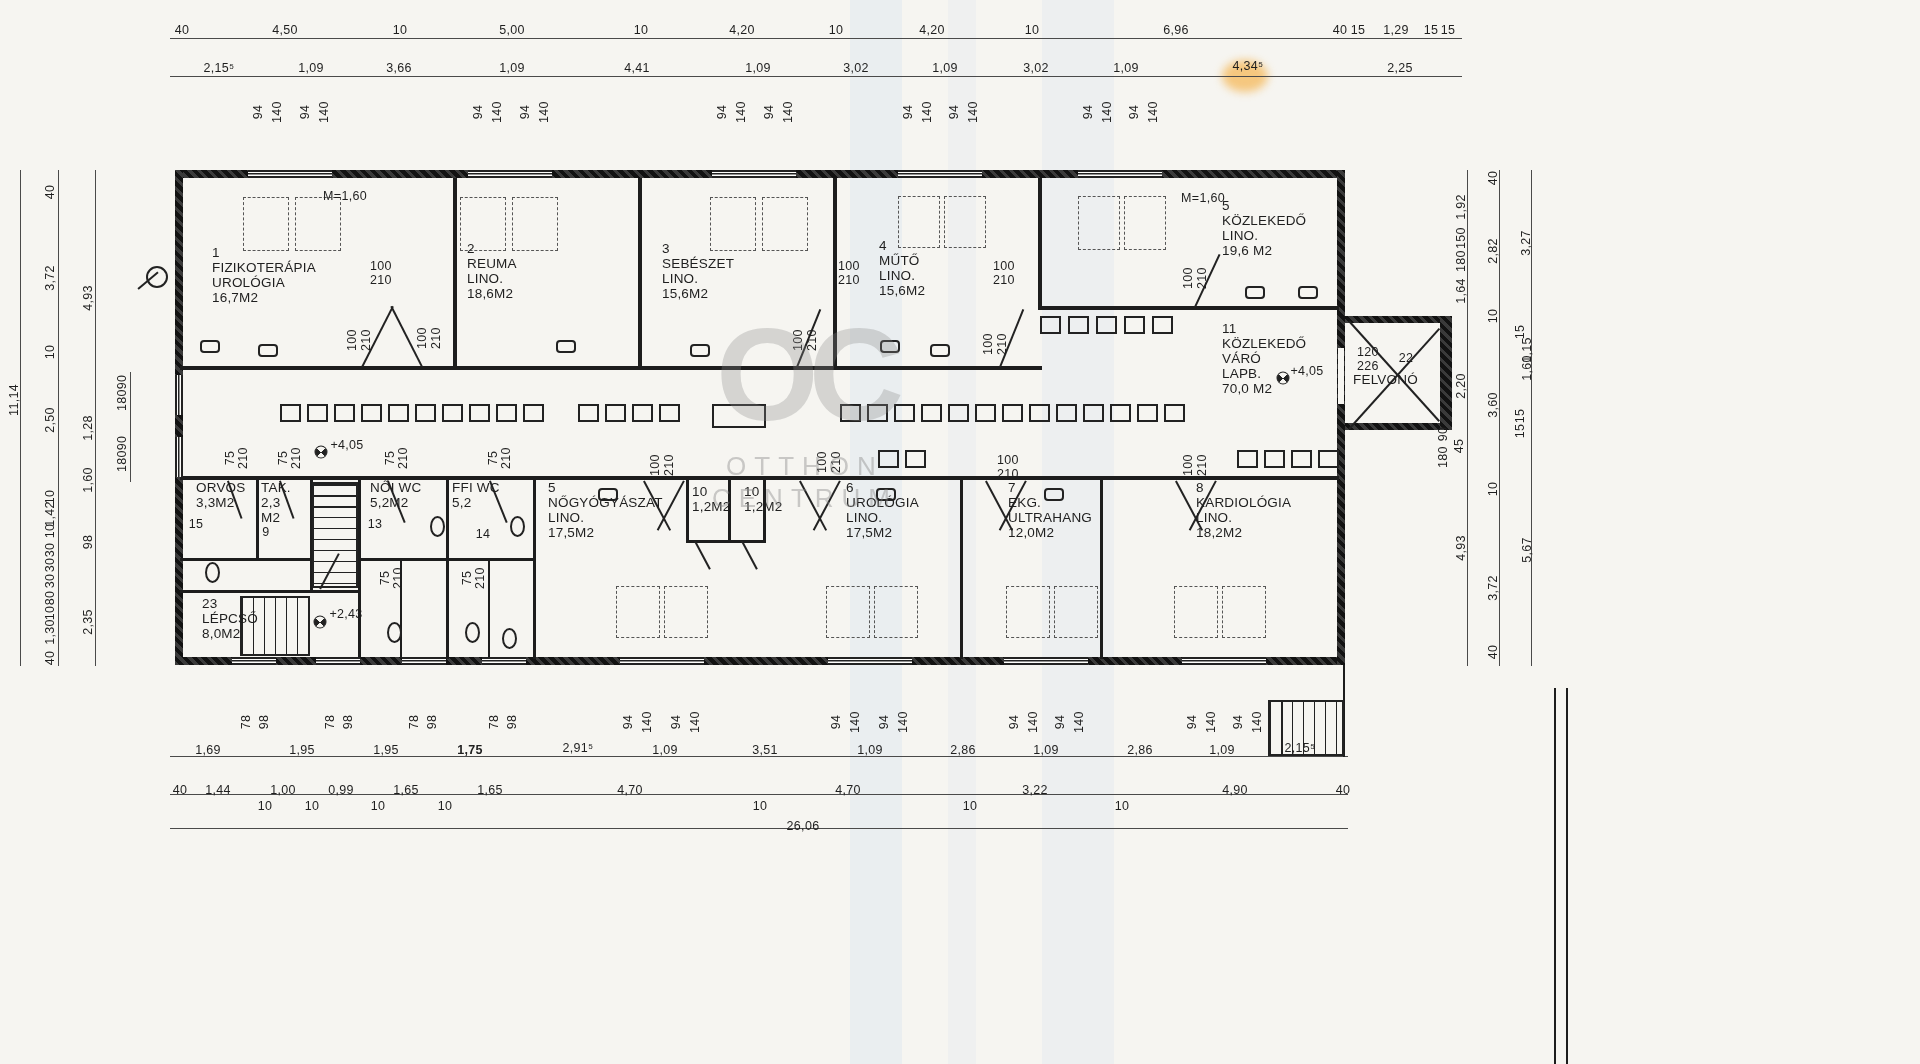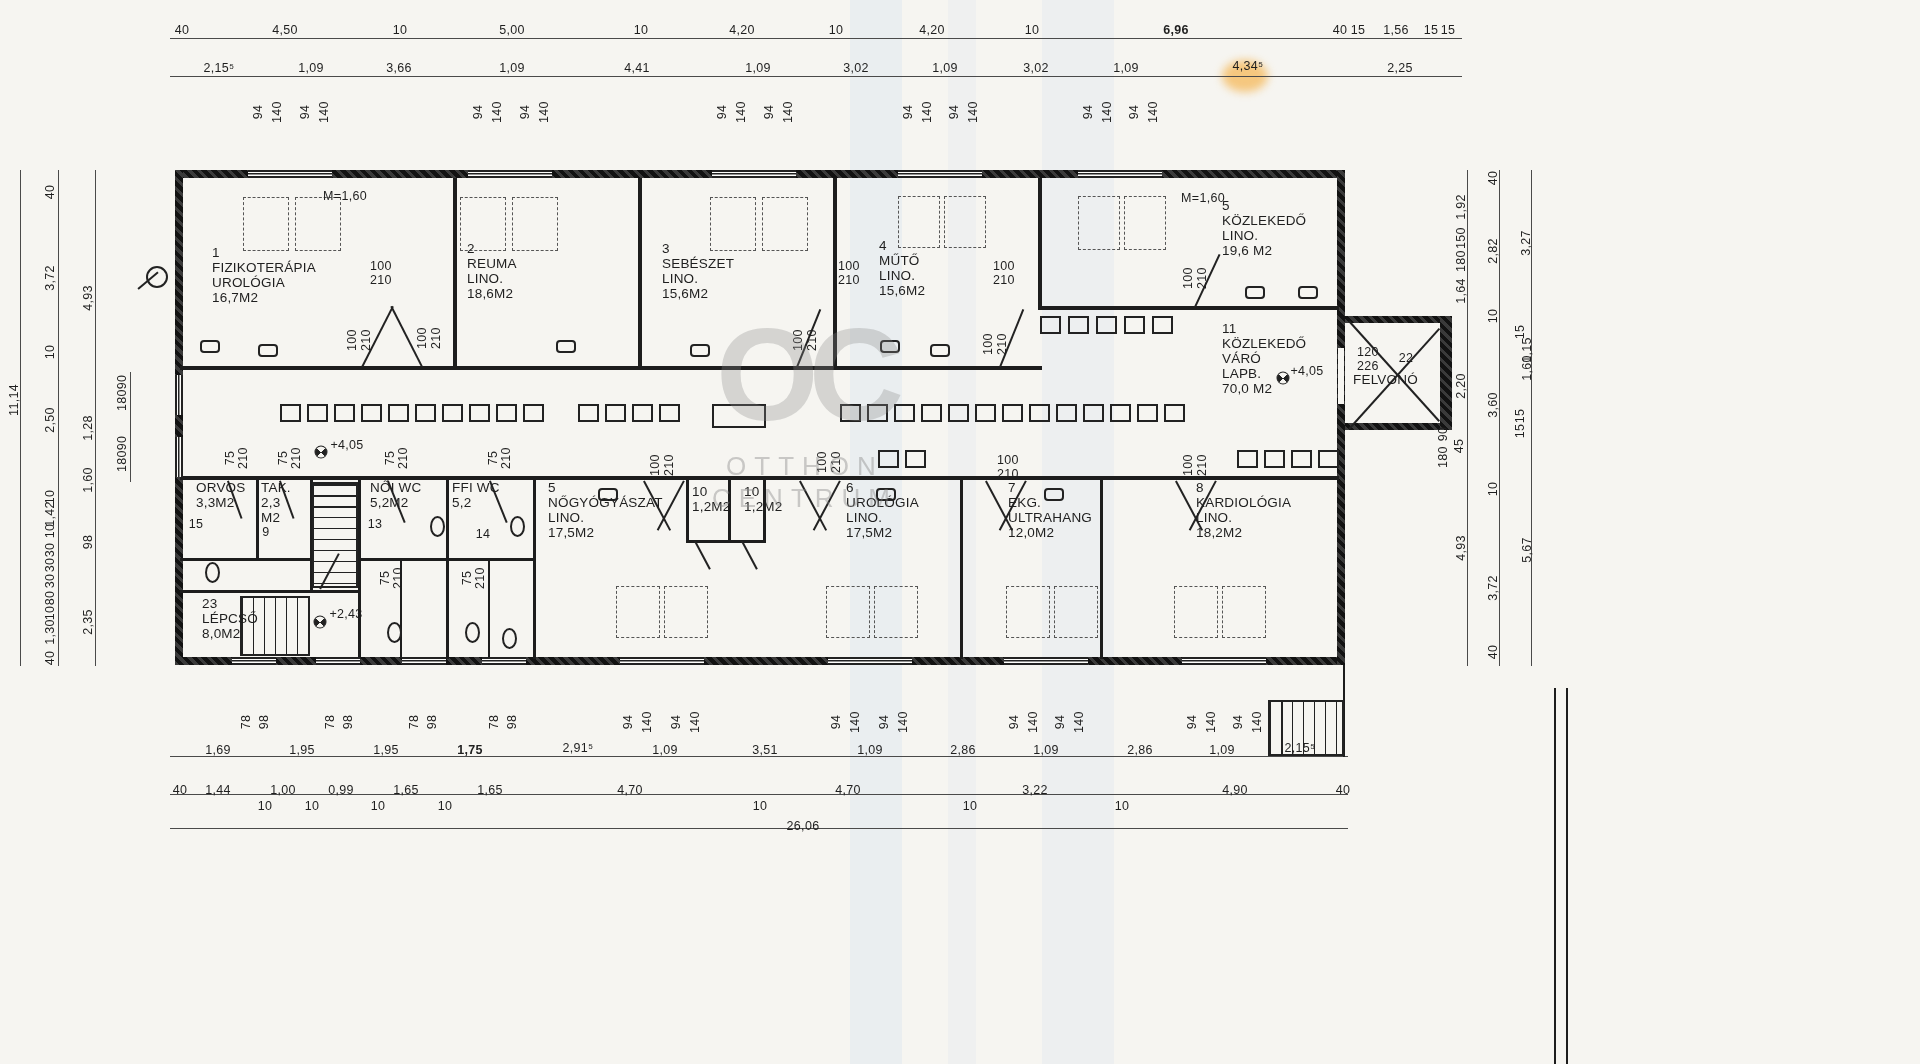--- a/index.html
+++ b/index.html
@@ -217,24 +217,24 @@
   <div id="layer-labels">
       <div class="lbl" style="left: 182px; top: 30px;">40</div>
       <div class="lbl" style="left: 285px; top: 30px;">4,50</div>
       <div class="lbl" style="left: 400px; top: 30px;">10</div>
       <div class="lbl" style="left: 512px; top: 30px;">5,00</div>
       <div class="lbl" style="left: 641px; top: 30px;">10</div>
       <div class="lbl" style="left: 742px; top: 30px;">4,20</div>
       <div class="lbl" style="left: 836px; top: 30px;">10</div>
       <div class="lbl" style="left: 932px; top: 30px;">4,20</div>
       <div class="lbl" style="left: 1032px; top: 30px;">10</div>
-      <div class="lbl" style="left: 1176px; top: 30px; font-weight: bold;">6,96</div>
+      <div class="lbl" style="left: 1176px; top: 30px;">6,96</div>
       <div class="lbl" style="left: 1340px; top: 30px;">40</div>
       <div class="lbl" style="left: 1358px; top: 30px;">15</div>
-      <div class="lbl" style="left: 1396px; top: 30px;">1,56</div>
+      <div class="lbl" style="left: 1396px; top: 30px;">1,29</div>
       <div class="lbl" style="left: 1431px; top: 30px;">15</div>
       <div class="lbl" style="left: 1448px; top: 30px;">15</div>
       <div class="lbl" style="left: 219px; top: 68px;">2,15⁵</div>
       <div class="lbl" style="left: 311px; top: 68px;">1,09</div>
       <div class="lbl" style="left: 399px; top: 68px;">3,66</div>
       <div class="lbl" style="left: 512px; top: 68px;">1,09</div>
       <div class="lbl" style="left: 637px; top: 68px;">4,41</div>
       <div class="lbl" style="left: 758px; top: 68px;">1,09</div>
       <div class="lbl" style="left: 856px; top: 68px;">3,02</div>
       <div class="lbl" style="left: 945px; top: 68px;">1,09</div>
@@ -326,21 +326,21 @@
       <div class="lbl rot" style="left: 884px; top: 722px;">94</div>
       <div class="lbl rot" style="left: 903px; top: 722px;">140</div>
       <div class="lbl rot" style="left: 1014px; top: 722px;">94</div>
       <div class="lbl rot" style="left: 1033px; top: 722px;">140</div>
       <div class="lbl rot" style="left: 1060px; top: 722px;">94</div>
       <div class="lbl rot" style="left: 1079px; top: 722px;">140</div>
       <div class="lbl rot" style="left: 1192px; top: 722px;">94</div>
       <div class="lbl rot" style="left: 1211px; top: 722px;">140</div>
       <div class="lbl rot" style="left: 1238px; top: 722px;">94</div>
       <div class="lbl rot" style="left: 1257px; top: 722px;">140</div>
-      <div class="lbl" style="left: 218px; top: 750px;">1,69</div>
+      <div class="lbl" style="left: 208px; top: 750px;">1,69</div>
       <div class="lbl" style="left: 302px; top: 750px;">1,95</div>
       <div class="lbl" style="left: 386px; top: 750px;">1,95</div>
       <div class="lbl" style="left: 470px; top: 750px; font-weight: bold;">1,75</div>
       <div class="lbl" style="left: 578px; top: 748px;">2,91⁵</div>
       <div class="lbl" style="left: 665px; top: 750px;">1,09</div>
       <div class="lbl" style="left: 765px; top: 750px;">3,51</div>
       <div class="lbl" style="left: 870px; top: 750px;">1,09</div>
       <div class="lbl" style="left: 963px; top: 750px;">2,86</div>
       <div class="lbl" style="left: 1046px; top: 750px;">1,09</div>
       <div class="lbl" style="left: 1140px; top: 750px;">2,86</div>

